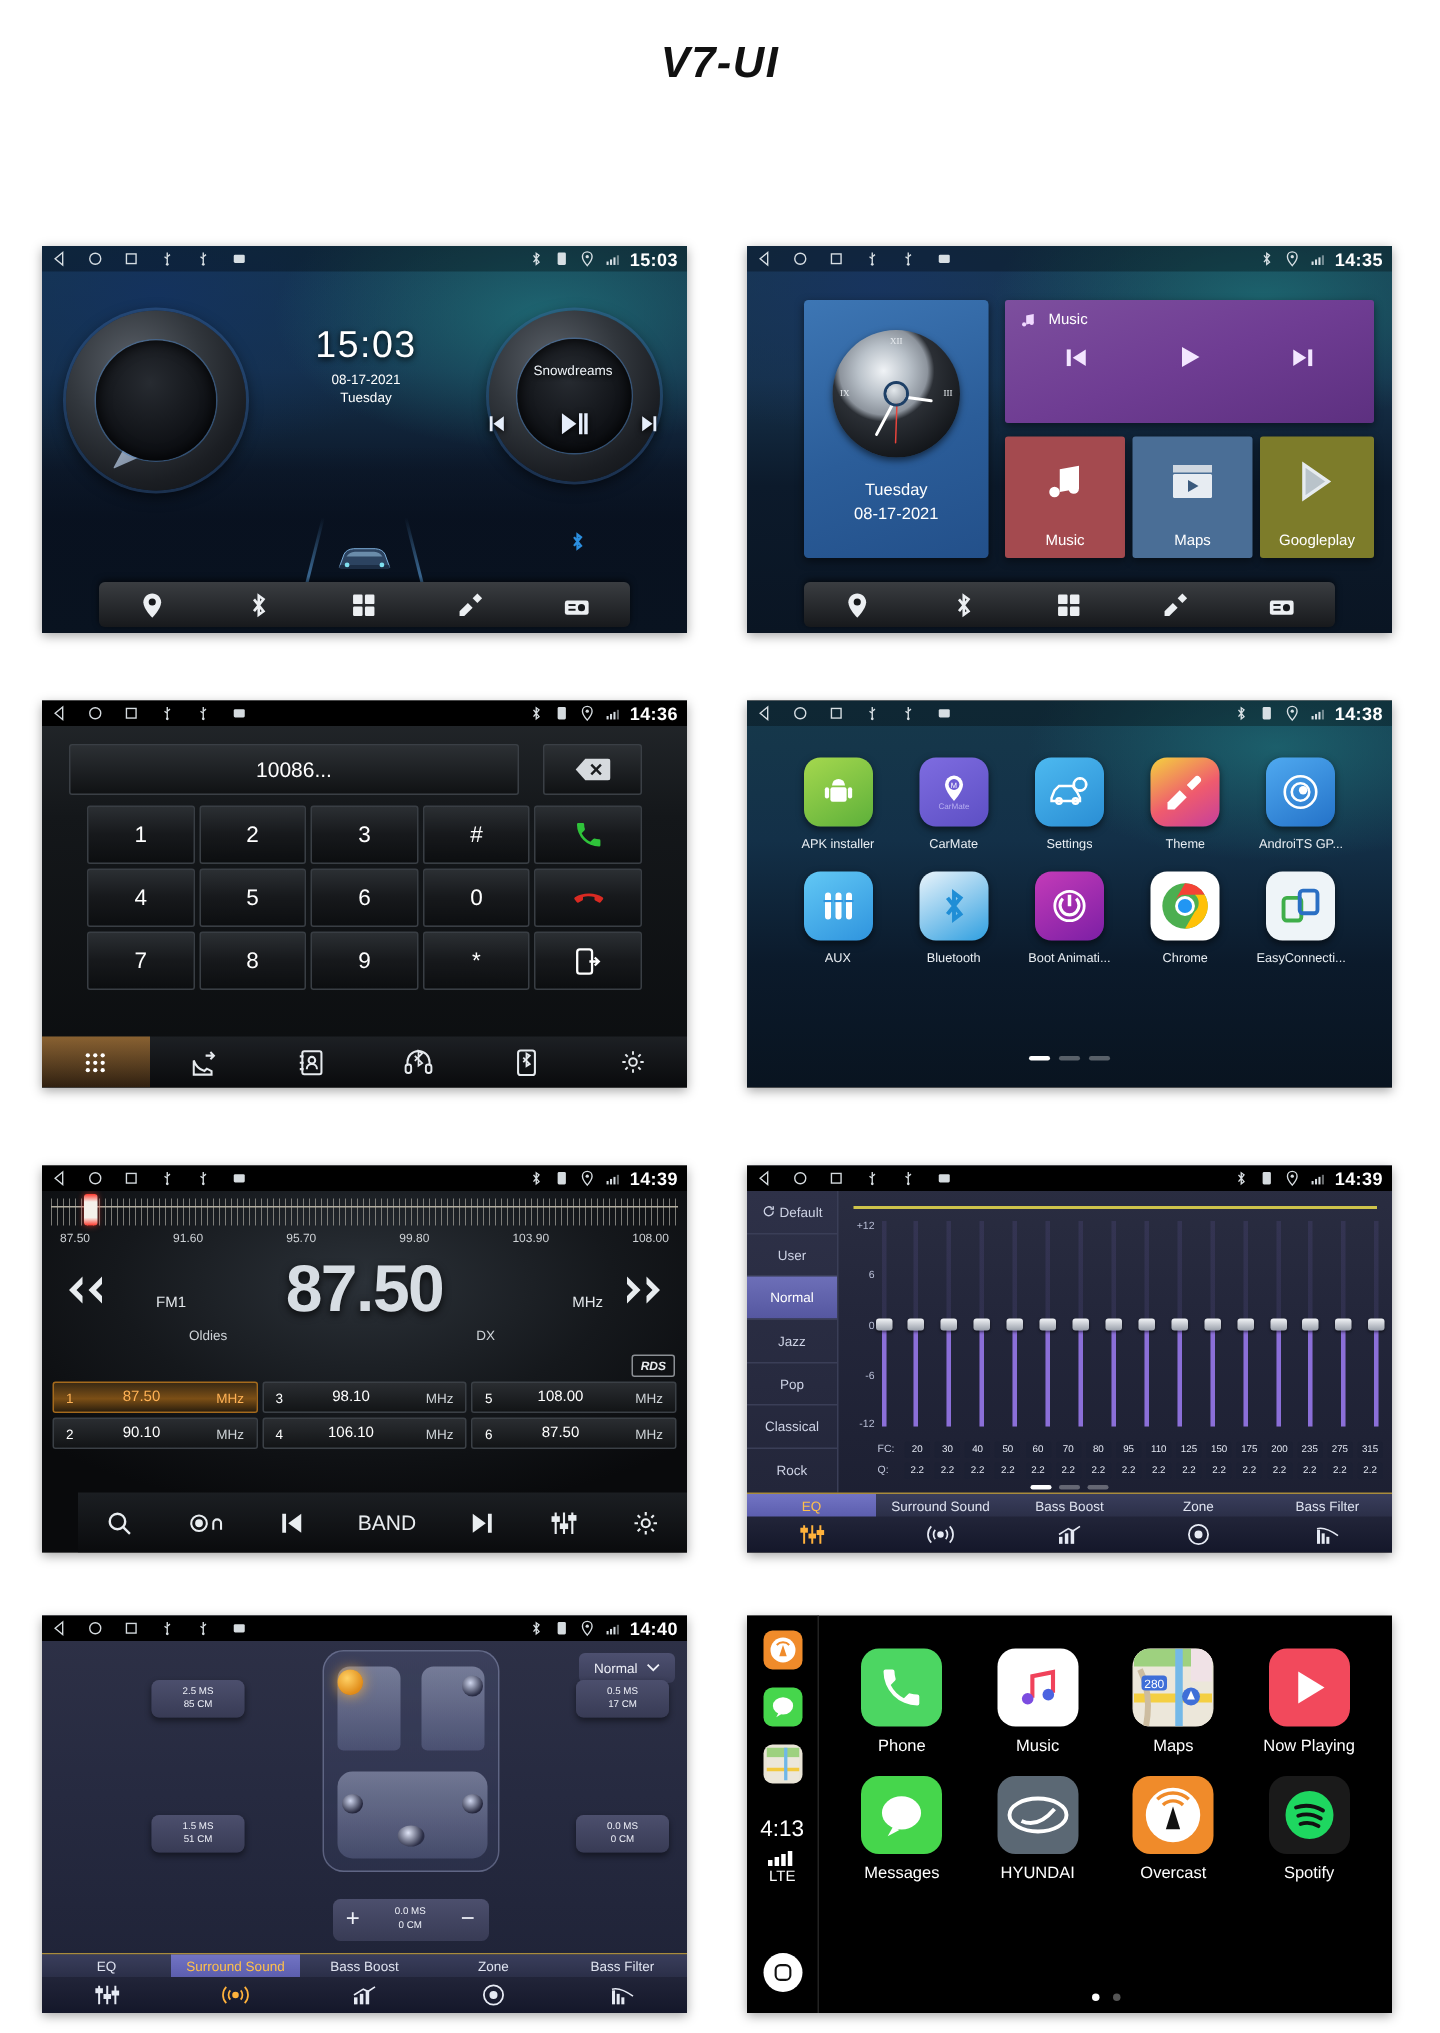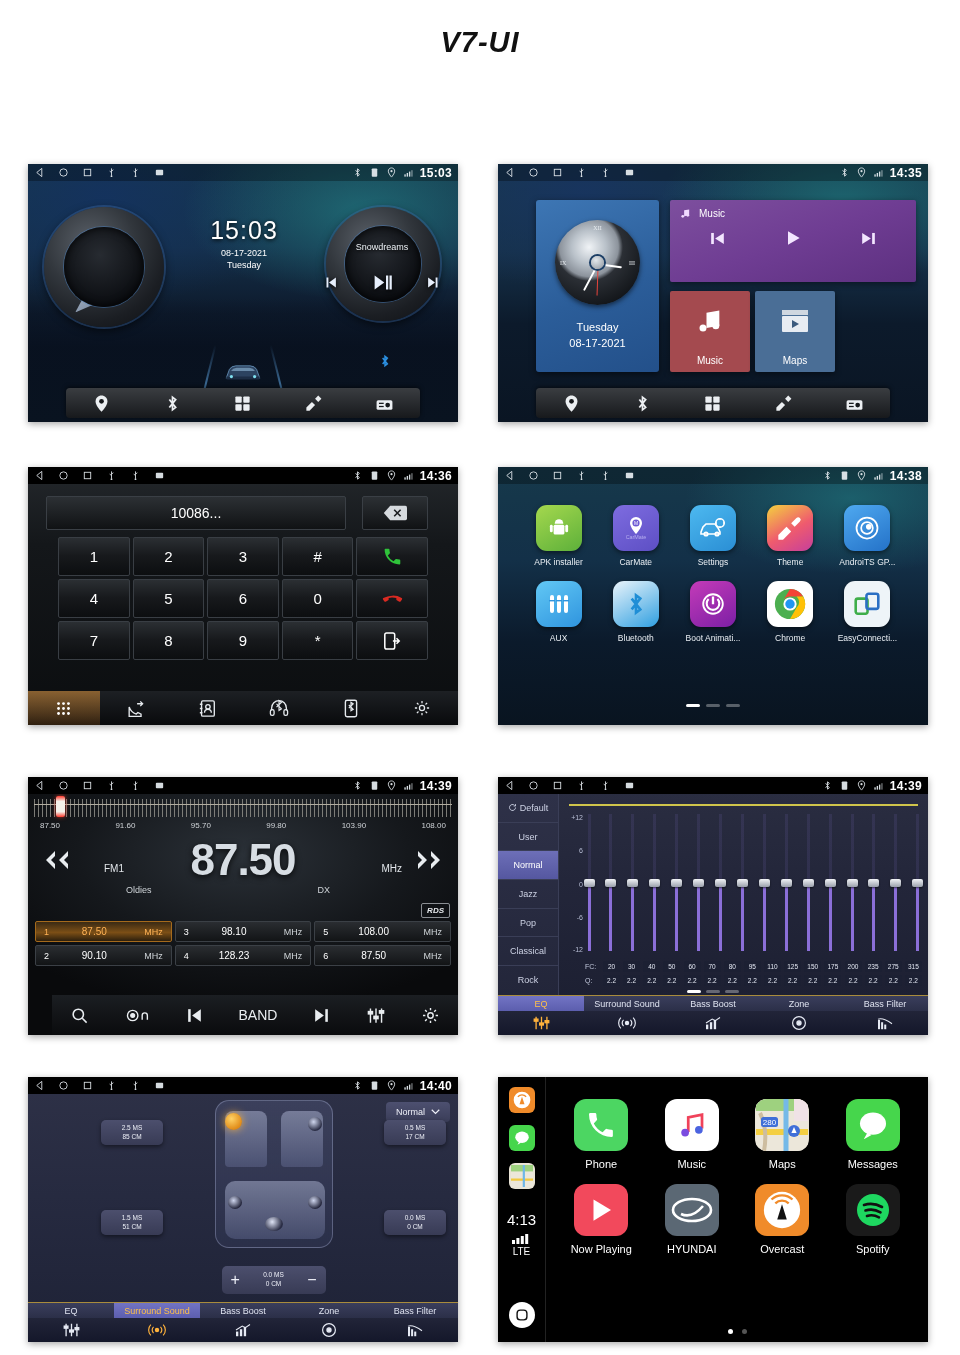--- a/index.html
+++ b/index.html
@@ -557,20 +557,28 @@
       <div class="tile" style="left:257px; background:#4a6e96;">
         <div class="tile-ico">
           <svg width="30" height="26" viewBox="0 0 30 26" fill="#e7ecf2">
               <rect x="2" y="2" width="26" height="5" fill="#cfd7e0"></rect>
               <rect x="2" y="8" width="26" height="16" rx="1"></rect>
               <path d="M12 12v8l7-4z" fill="#3b5a7d"></path>
             </svg>
         </div>
         <div class="tile-label">Maps</div>
       </div>
+      <div class="tile" style="left:342px; width:76px; background:#7d7c2a;">
+        <div class="tile-ico">
+          <svg width="30" height="30" viewBox="0 0 24 24" fill="none" stroke="#e6ebef" stroke-width="1.8">
+              <path d="M5 3l13 9-13 9z" fill="#b9c3ca"></path>
+            </svg>
+        </div>
+        <div class="tile-label">Googleplay</div>
+      </div>
 
       <div class="dock">
         <svg class="dock-ico" viewBox="0 0 24 24">
             <path d="M12 2c-4.2 0-7.5 3.3-7.5 7.5C4.5 15 12 22.5 12 22.5S19.5 15 19.5 9.5C19.5 5.3 16.2 2 12 2z"></path>
             <circle cx="12" cy="9.3" r="3" fill="#17191c"></circle>
           </svg>
         <svg class="dock-ico" viewBox="0 0 24 24">
             <path d="M8 7l8 10-4 3V4l4 3-8 10" fill="none" stroke="#eceff2" stroke-width="2.2"></path>
           </svg>
         <svg class="dock-ico" viewBox="0 0 24 24">
@@ -992,21 +1000,21 @@
           <span class="pfreq">108.00</span>
           <span class="punit">MHz</span>
         </div>
         <div class="preset">
           <span class="pnum">2</span>
           <span class="pfreq">90.10</span>
           <span class="punit">MHz</span>
         </div>
         <div class="preset">
           <span class="pnum">4</span>
-          <span class="pfreq">128.23</span>
+          <span class="pfreq">106.10</span>
           <span class="punit">MHz</span>
         </div>
         <div class="preset">
           <span class="pnum">6</span>
           <span class="pfreq">87.50</span>
           <span class="punit">MHz</span>
         </div>
       </div>
 
       <div class="radio-bar">
@@ -1537,35 +1545,35 @@
               <path d="M8 52 Q12 30 4 14" stroke="#cdbda0" stroke-width="4" fill="none"></path>
               <rect x="5" y="18" width="17" height="10" rx="2.5" fill="#3f6fd8"></rect>
               <text x="13.5" y="26" font-size="8" fill="#fff" text-anchor="middle" font-family="Liberation Sans">280</text>
               <circle cx="38" cy="32" r="6" fill="#3f6fd8"></circle>
                 <path d="M38 28l2.6 6h-5.2z" fill="#fff"></path>
             </svg>
           </div>
           <div class="cp-label">Maps</div>
         </div>
         <div class="cp-app">
+          <div class="cp-icon" style="background:#f2495c;">
+            <svg width="30" height="30" viewBox="0 0 24 24" fill="#fff">
+                <path d="M6 3.5v17l14-8.5z"></path>
+              </svg>
+          </div>
+          <div class="cp-label">Now Playing</div>
+        </div>
+        <div class="cp-app">
           <div class="cp-icon" style="background:#46d64c;">
             <svg width="34" height="34" viewBox="0 0 24 24" fill="#fff">
                 <ellipse cx="12" cy="11" rx="9.2" ry="7.8"></ellipse>
                 <path d="M8 17.5l-2.5 4.5 5.5-3z"></path>
               </svg>
           </div>
           <div class="cp-label">Messages</div>
-        </div>
-        <div class="cp-app">
-          <div class="cp-icon" style="background:#f2495c;">
-            <svg width="30" height="30" viewBox="0 0 24 24" fill="#fff">
-                <path d="M6 3.5v17l14-8.5z"></path>
-              </svg>
-          </div>
-          <div class="cp-label">Now Playing</div>
         </div>
         <div class="cp-app">
           <div class="cp-icon" style="background:#5b6874;">
             <svg width="42" height="26" viewBox="0 0 42 26">
                 <ellipse cx="21" cy="13" rx="19" ry="11" fill="none" stroke="#fff" stroke-width="2.6"></ellipse>
                 <path d="M10 17q11 5 22 -8" fill="none" stroke="#fff" stroke-width="2.6"></path>
               </svg>
           </div>
           <div class="cp-label">HYUNDAI</div>
         </div>

